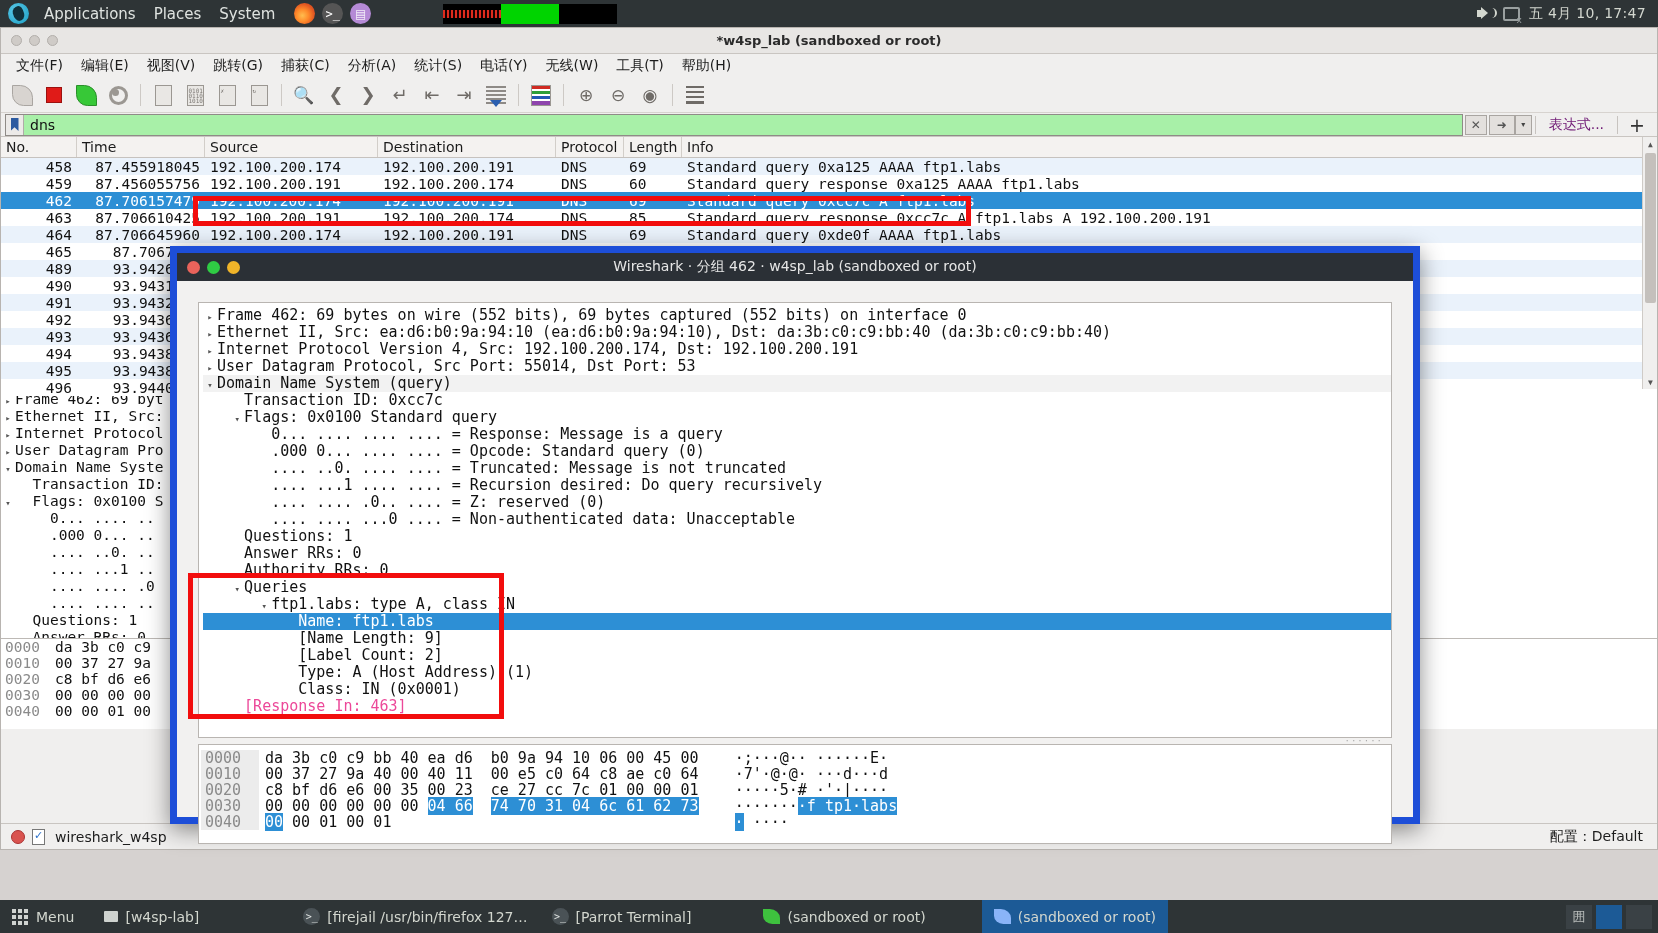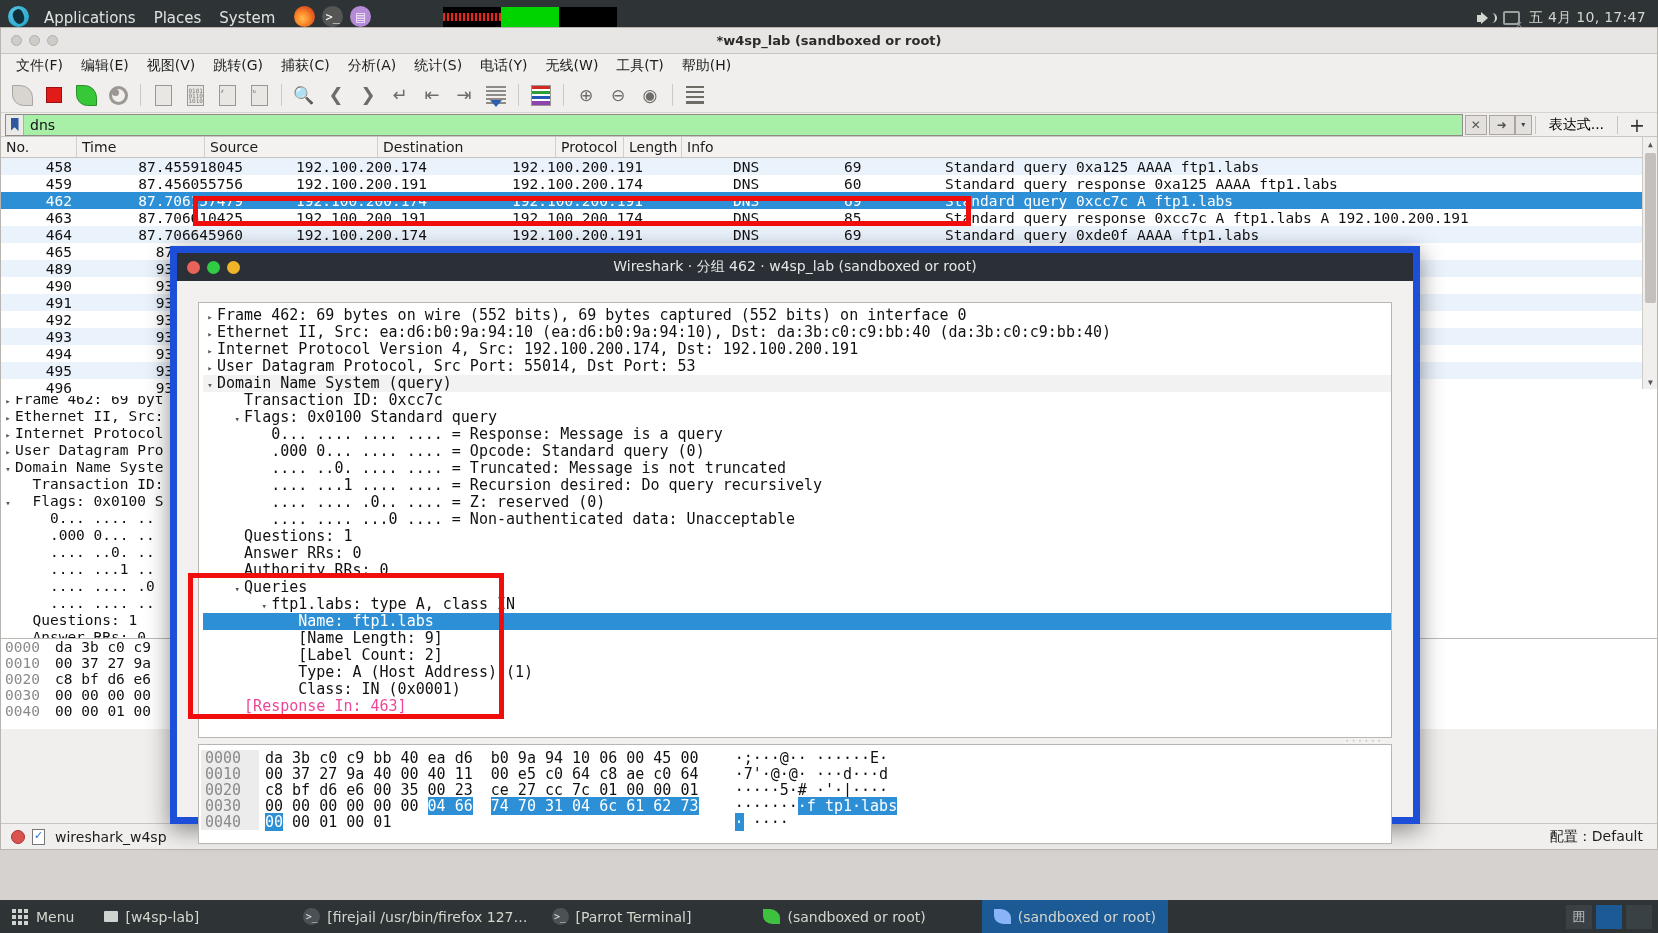--- a/index.html
+++ b/index.html
@@ -9,21 +9,21 @@
     font-size: 13px;
     background: #d6d2d0;
     overflow: hidden;
   }
   #root { position: relative; width: 1658px; height: 933px; }
 
   
   .top-panel {
     position: absolute; left: 0; top: 0; width: 1658px; height: 27px;
     background: #2e3436; color: #d3d7cf;
-    display: flex; align-items: flex-end;
+    display: flex; align-items: center;
     font-size: 15px;
   }
   .tp-logo { width: 21px; height: 21px; border-radius: 50%;
     background: radial-gradient(circle at 35% 35%, #5bc8e8, #1a9fc4);
     margin: 0 6px 0 8px; position: relative; }
   .tp-logo::after {
     content: ""; position: absolute; left: 5px; top: 3px;
     width: 11px; height: 15px; background: #11303a;
     border-radius: 60% 40% 50% 50% / 40% 60% 40% 60%;
     transform: rotate(-12deg);
@@ -106,35 +106,35 @@
   .bookmark { width: 18px; height: 20px; background: #eceae8; border-right: 1px solid #b0aca8;
               display:flex; align-items:center; justify-content:center;}
   .bookmark i { width:8px; height:13px; background:#2c5aa0; clip-path: polygon(0 0,100% 0,100% 100%,50% 72%,0 100%);}
   .filt-input { flex: 1; padding-left: 6px; font-size: 14px; color: #111;
                 font-family: "DejaVu Sans", sans-serif; }
   .filt-btn { width: 22px; height: 20px; display:flex;align-items:center;justify-content:center;
               background: #e3e0dd; border: 1px solid #a9a5a1; margin-left: 2px; font-size: 12px; color:#555;}
   .filt-arrow { width: 26px; }
   .filt-drop { width: 17px; height: 20px; background:#e3e0dd;border:1px solid #a9a5a1;
                display:flex;align-items:center;justify-content:center;font-size:8px;color:#444;}
-  .expr { padding: 0 10px; font-size: 14px; color: #000000; }
+  .expr { padding: 0 10px; font-size: 14px; color: #701a75; }
   .plus { font-size: 19px; color: #333; padding: 0 8px; }
   .vsep { width: 1px; height: 18px; background: #c7c3bf; margin: 0 3px; }
 
   
   .plist { position: relative; height: 252px; background: #fff;
            border-bottom: 1px solid #bdb9b5; font-family: "DejaVu Sans Mono", monospace; }
   .phead { display: flex; height: 21px; background: #f4f2f0;
            border-bottom: 1px solid #c6c2be; font-family: "DejaVu Sans", sans-serif;
            font-size: 14px; color: #1a1a1a; }
   .phead div { padding: 2px 5px; border-right: 1px solid #d2cec9; }
   .c-no { width: 76px; } .c-time { width: 128px; } .c-src { width: 173px; }
   .c-dst { width: 178px; } .c-proto { width: 68px; } .c-len { width: 58px; text-align: right;}
   .c-info { flex: 1; border-right: none !important; }
-  .prow { display: flex; height: 17px; font-size: 14.5px; color: #111; align-items: center; gap: 43px;}
+  .prow { display: flex; height: 17px; font-size: 14.5px; color: #111; align-items: center;}
   .prow.even { background: #eaf2fb; }
   .prow.odd { background: #ffffff; }
   .prow.sel { background: #2d8fd5; color: #fff; }
   .prow > div { padding: 0 5px; white-space: nowrap; overflow: hidden; }
   .pr-no { width: 76px; text-align: right; } .pr-time { width: 128px; text-align: right;}
   .pr-src { width: 173px; } .pr-dst { width: 178px; }
   .pr-proto { width: 68px; } .pr-len { width: 58px; }
   .pr-info { flex: 1; }
 
   

